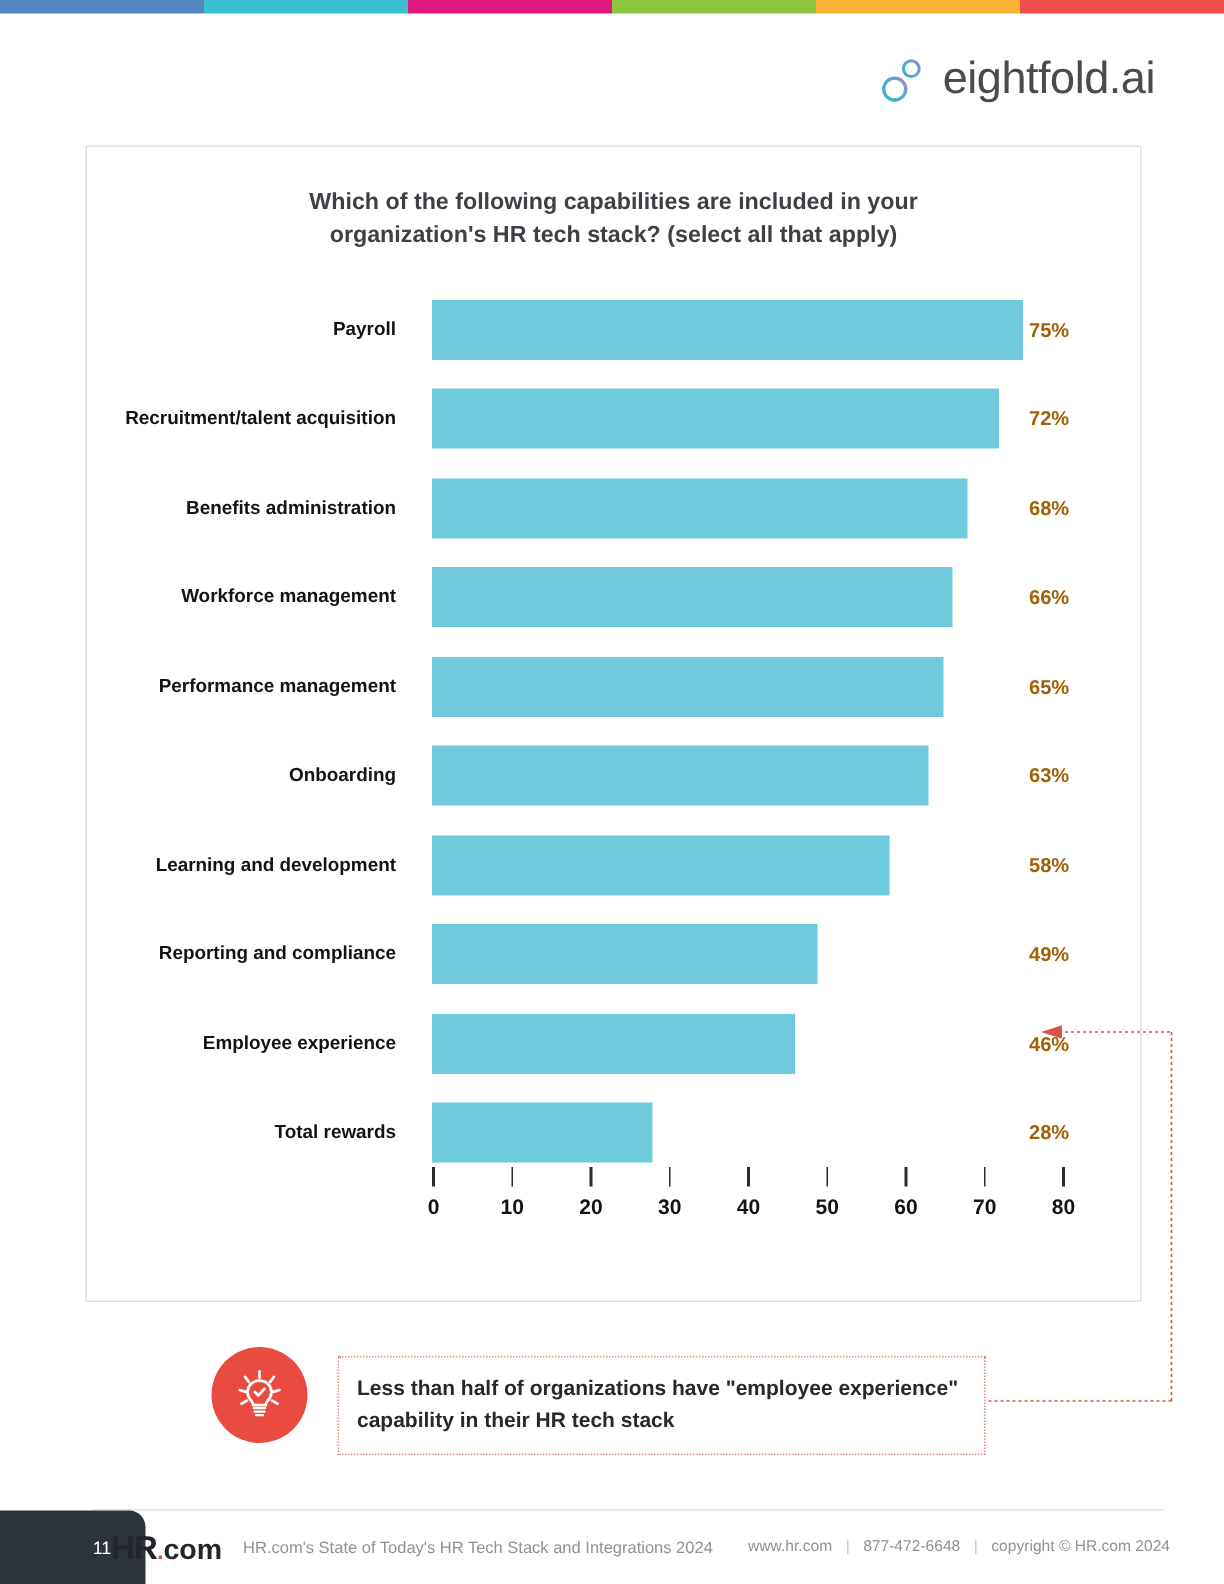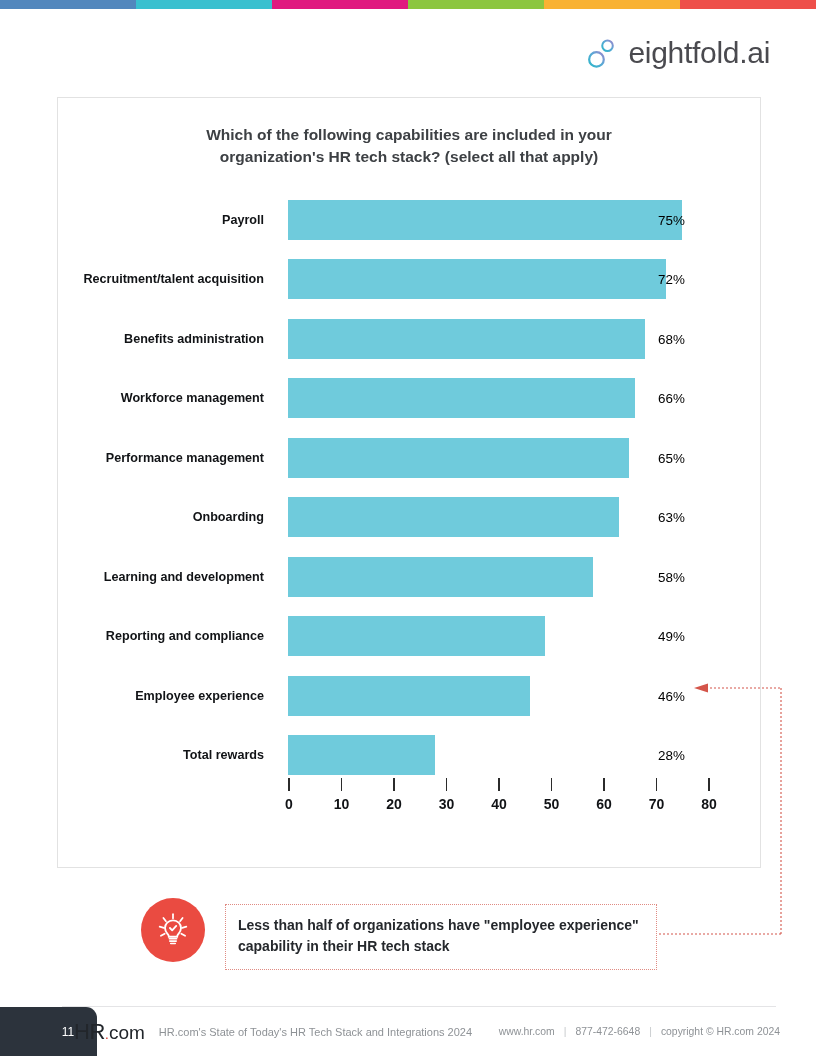--- a/index.html
+++ b/index.html
@@ -91,26 +91,26 @@
   }
   .bar {
     position: absolute;
     left: 230px;
     top: 50%;
     transform: translateY(-50%);
     height: 40px;
   }
   .val-label {
     position: absolute;
-    left: 600px;
+    left: 628px;
     top: 50%;
     transform: translateY(-50%);
     font-size: 13.4px;
-    font-weight: normal;
-    color: #000000;
+    font-weight: bold;
+    color: #a16207;
   }
 
   
   #axis {
     position: absolute;
     left: 230px;
     top: 680px;
     width: 420px;
     height: 50px;
   }
@@ -183,21 +183,21 @@
   #footer {
     position: absolute;
     left: 74px; top: 1007px;
     width: 742px; height: 49px;
     display: flex;
     align-items: center;
   }
   #hr-logo {
     display: flex;
     align-items: baseline;
-    font-weight: normal;
+    font-weight: bold;
     color: #22262b;
     margin-right: 14px;
   }
   #hr-logo .hr { font-size: 22px; letter-spacing: -0.5px; }
   #hr-logo .dotcom { font-size: 19px; }
   #hr-logo .dot { color: #d8443a; font-size: 15px; }
   #footer-report {
     font-size: 11px;
     color: #8e9296;
   }

